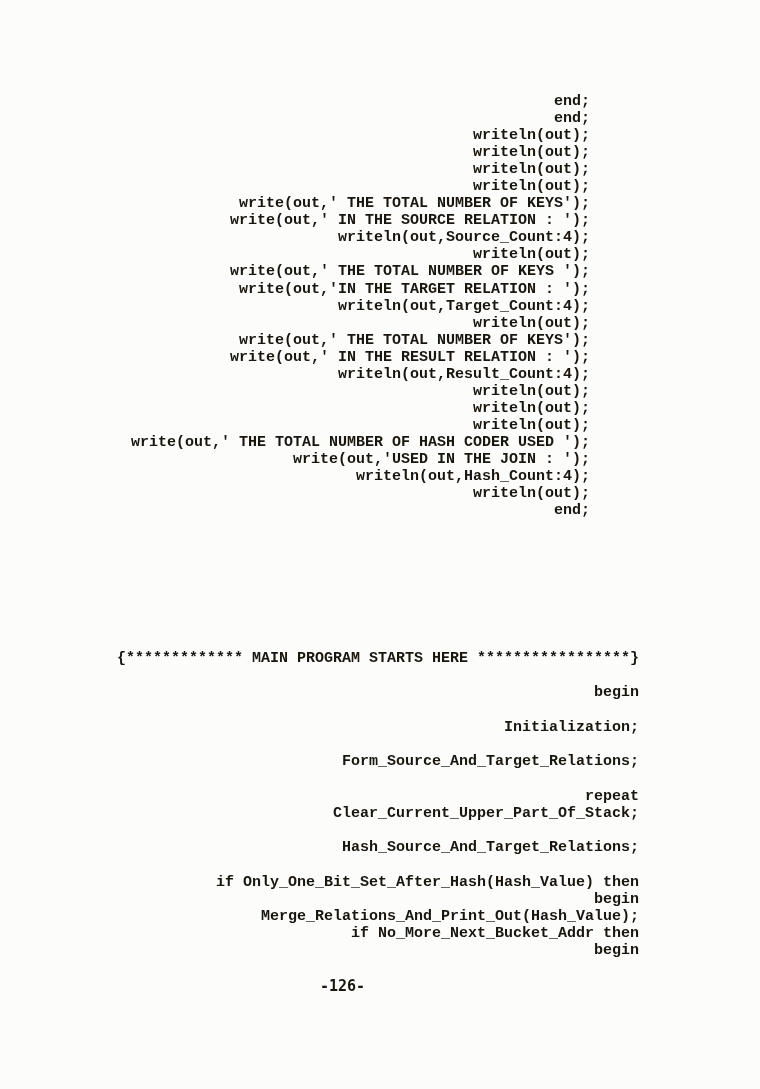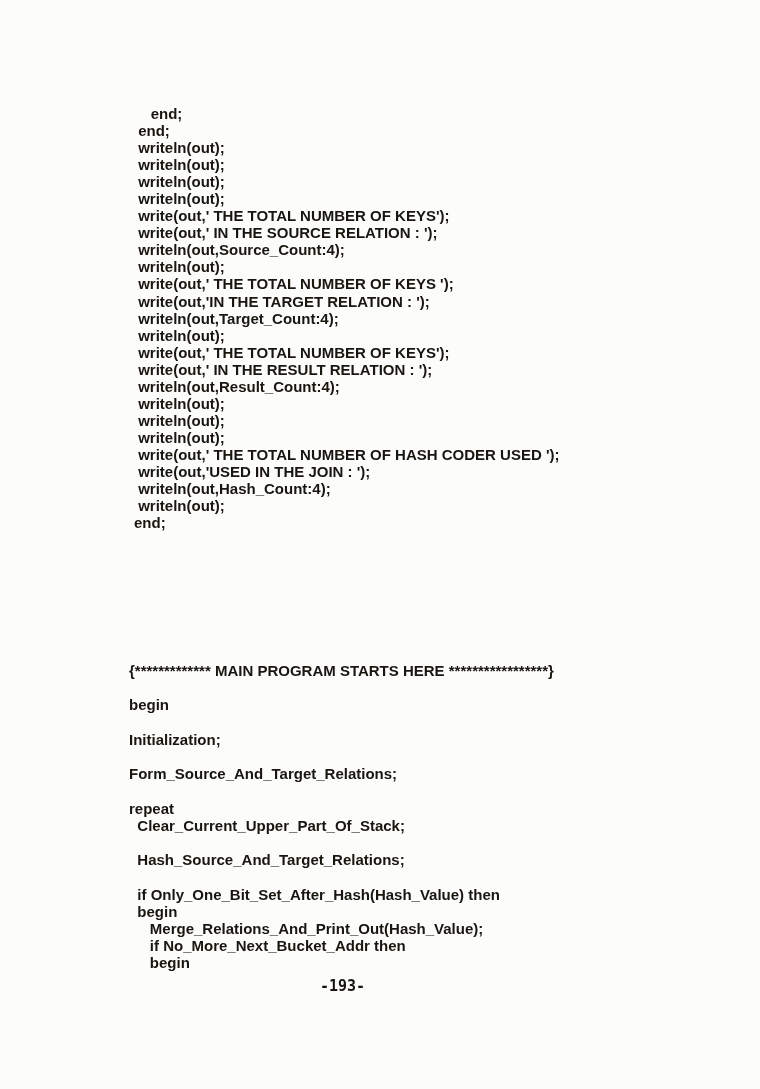--- a/index.html
+++ b/index.html
@@ -13,28 +13,29 @@
     overflow: hidden;
   }
   .page {
     position: relative;
     width: 760px;
     height: 1089px;
     background: #fcfcfb;
   }
   pre.code {
     position: absolute;
-    margin: 12px;
+    margin: 0;
     padding: 0;
-    font-family: Liberation Sans, sans-serif;
+    font-family: Liberation Mono, monospace;
     font-weight: 700;
     font-size: 15px;
     color: #19150f;
     white-space: pre;
     letter-spacing: 0;
+    text-align: right;
   }
   .code-output {
     left: 122px;
     top: 93px;
     line-height: 17.05px;
   }
   .code-main {
     left: 117px;
     top: 650px;
     line-height: 17.2px;
@@ -93,15 +94,15 @@
   Clear_Current_Upper_Part_Of_Stack;
 
   Hash_Source_And_Target_Relations;
 
   if Only_One_Bit_Set_After_Hash(Hash_Value) then
   begin
      Merge_Relations_And_Print_Out(Hash_Value);
      if No_More_Next_Bucket_Addr then
      begin</pre>
 
-  <div class="page-number">-193-</div>
+  <div class="page-number">-126-</div>
 
 </div>
 
 </body></html>

